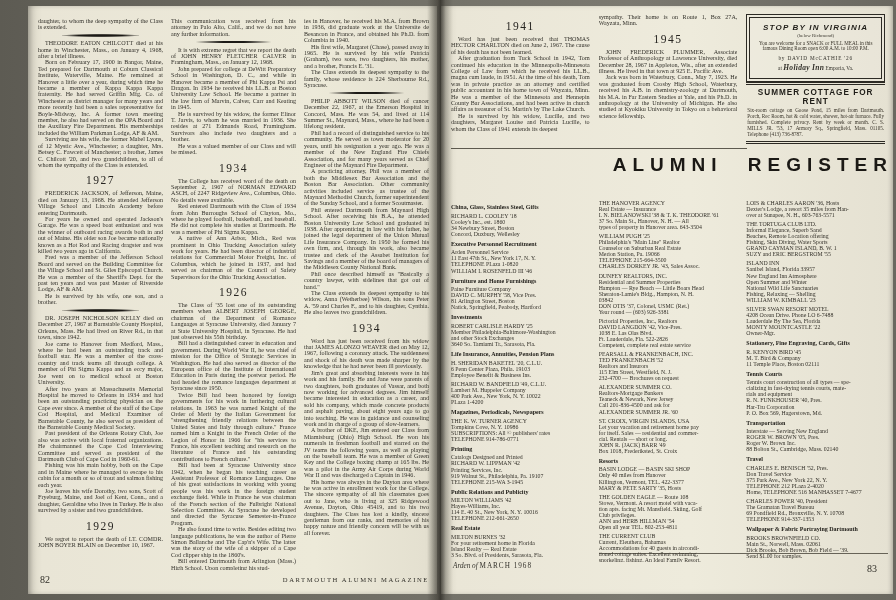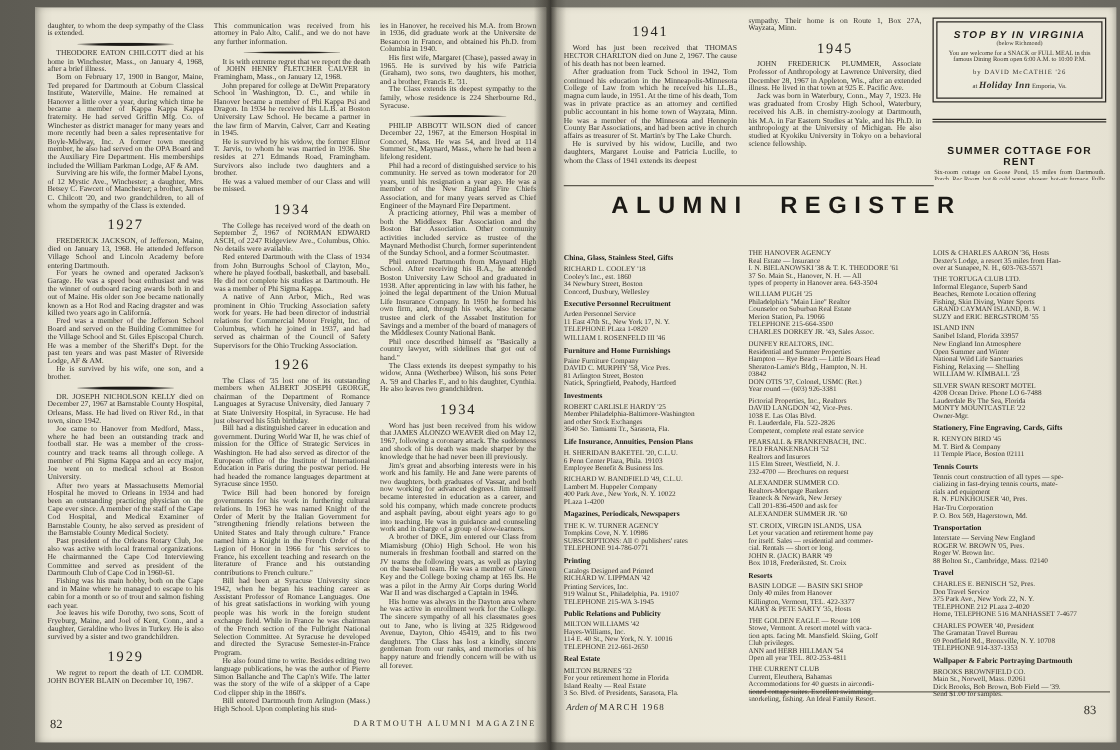--- a/index.html
+++ b/index.html
@@ -50,28 +50,28 @@
   .ads-col { flex:1; min-width:0; }
   .ad-box { border:1.6px solid #2c2a24; padding:2px; background:rgba(255,255,255,.12); }
   .ad-box-inner { border:0.8px solid #2c2a24; padding:5px 5px 6px; text-align:center; }
   .ad-h1 { font-family:"Liberation Sans", sans-serif; font-weight:bold; font-style:italic; font-size:8px; letter-spacing:1.2px; color:#201e19; }
   .ad-sub { font-size:4.9px; margin-top:1px; color:#3a372f; }
   .ad-h2 { font-family:"Liberation Sans", sans-serif; font-weight:bold; font-size:8.2px; letter-spacing:.6px; margin-top:3px; color:#1e1c17; }
   .ad-body { font-size:5.1px; line-height:5.9px; margin-top:2.5px; color:#383329; }
   .ad-by { font-size:5.3px; letter-spacing:.8px; margin-top:2.5px; color:#32302a; }
   .ad-at { font-size:5.3px; margin-top:2px; color:#32302a; }
   .ad-at .script { font-family:Liberation Serif, serif; font-style:italic; font-weight:bold; font-size:7.5px; letter-spacing:.3px; }
-  .ad-rent { margin-top:13px; border-top:3px double #2c2a24; border-bottom:3px double #2c2a24; padding:18px 1px 4px; }
+  .ad-rent { margin-top:0; border-top:3px double #2c2a24; border-bottom:3px double #2c2a24; padding:3px 1px 4px; }
   .rent-title { font-family:"Liberation Sans", sans-serif; font-weight:bold; font-size:8.2px; letter-spacing:1px; text-align:center; color:#1e1c17; }
   .rent-body { font-size:5.1px; line-height:5.8px; text-align:justify; margin-top:2.5px; color:#383329; }
 
   
   .register-rule { margin:4px 0 0 10px; width:296px; border-top:1px solid rgba(58,54,44,.8); }
   .register-title { font-family:"Liberation Sans", sans-serif; font-weight:bold; font-size:19px; line-height:20px;
-    letter-spacing:6px; word-spacing:14px; text-align:left; padding-left:48px; margin:6px 0 21px; color:#1b1915; }
+    letter-spacing:6px; word-spacing:14px; text-align:right; padding-left:48px; margin:6px 0 21px; color:#1b1915; }
   .register-cols { display:flex; gap:9px; padding:4px 8px 0 10px; height:362px; overflow:hidden; }
   .reg-col { flex:1; min-width:0; overflow:hidden; }
   .reg-cat { font-weight:bold; font-size:6px; line-height:6.6px; margin:4px 0 2px; color:#24221d; }
   .reg-entry { margin:0 0 3px; }
   .reg-line { font-size:5.8px; line-height:6.05px; white-space:nowrap; overflow:hidden; color:#34312a; }
 </style>
 </head>
 <body>
 
 <div class="spread">

